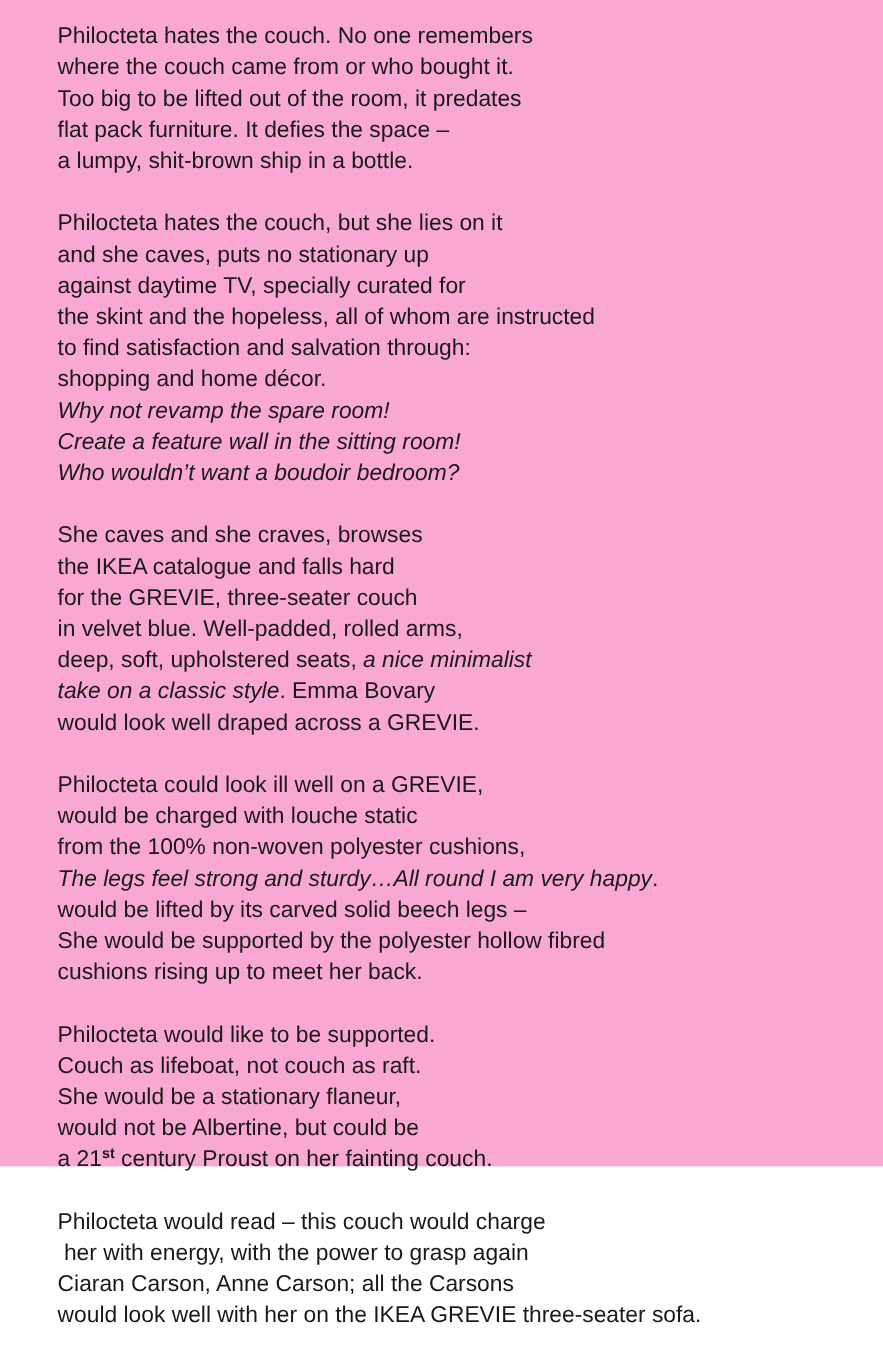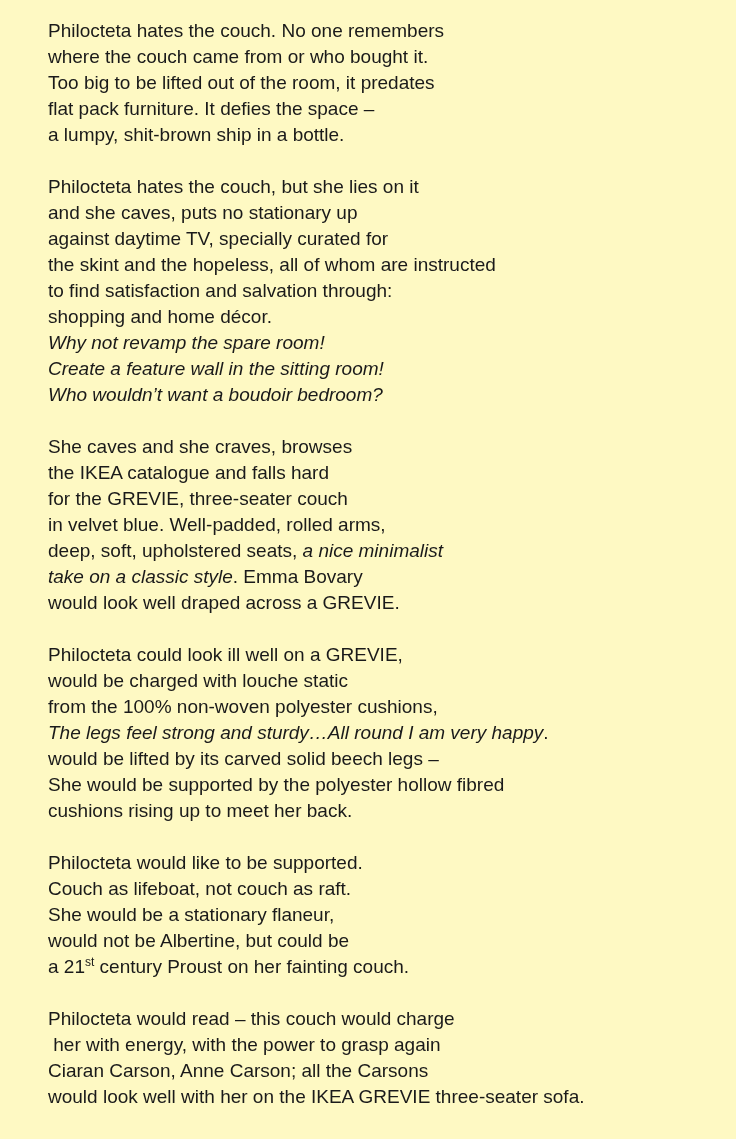--- a/index.html
+++ b/index.html
@@ -8,23 +8,23 @@
     background: #ffffff;
   }
   body {
     width: 736px;
     height: 1139px;
     overflow: hidden;
   }
   .page {
     box-sizing: border-box;
     width: 736px;
-    height: 1139px;
+    height: 972px;
     padding: 18px 20px 0 48px;
-    background: #fef9c3;
+    background: #f9a8d4;
     font-family: "Liberation Sans", sans-serif;
     color: #1a1a1a;
   }
   .poem {
     font-size: 19px;
     line-height: 26px;
   }
   .stanza {
     margin: 0 0 26px 0;
   }
@@ -35,20 +35,21 @@
     white-space: pre-wrap;
     min-height: 26px;
   }
   .line em {
     font-style: italic;
   }
   .line sup {
     font-size: 12px;
     line-height: 0;
     vertical-align: super;
+    font-weight: bold;
   }
 </style>
 </head>
 <body>
 
 <div class="page">
   <div class="poem">
       <div class="stanza">
         <div class="line"><span>Philocteta hates the couch. No one remembers</span></div>
         <div class="line"><span>where the couch came from or who bought it.</span></div>

